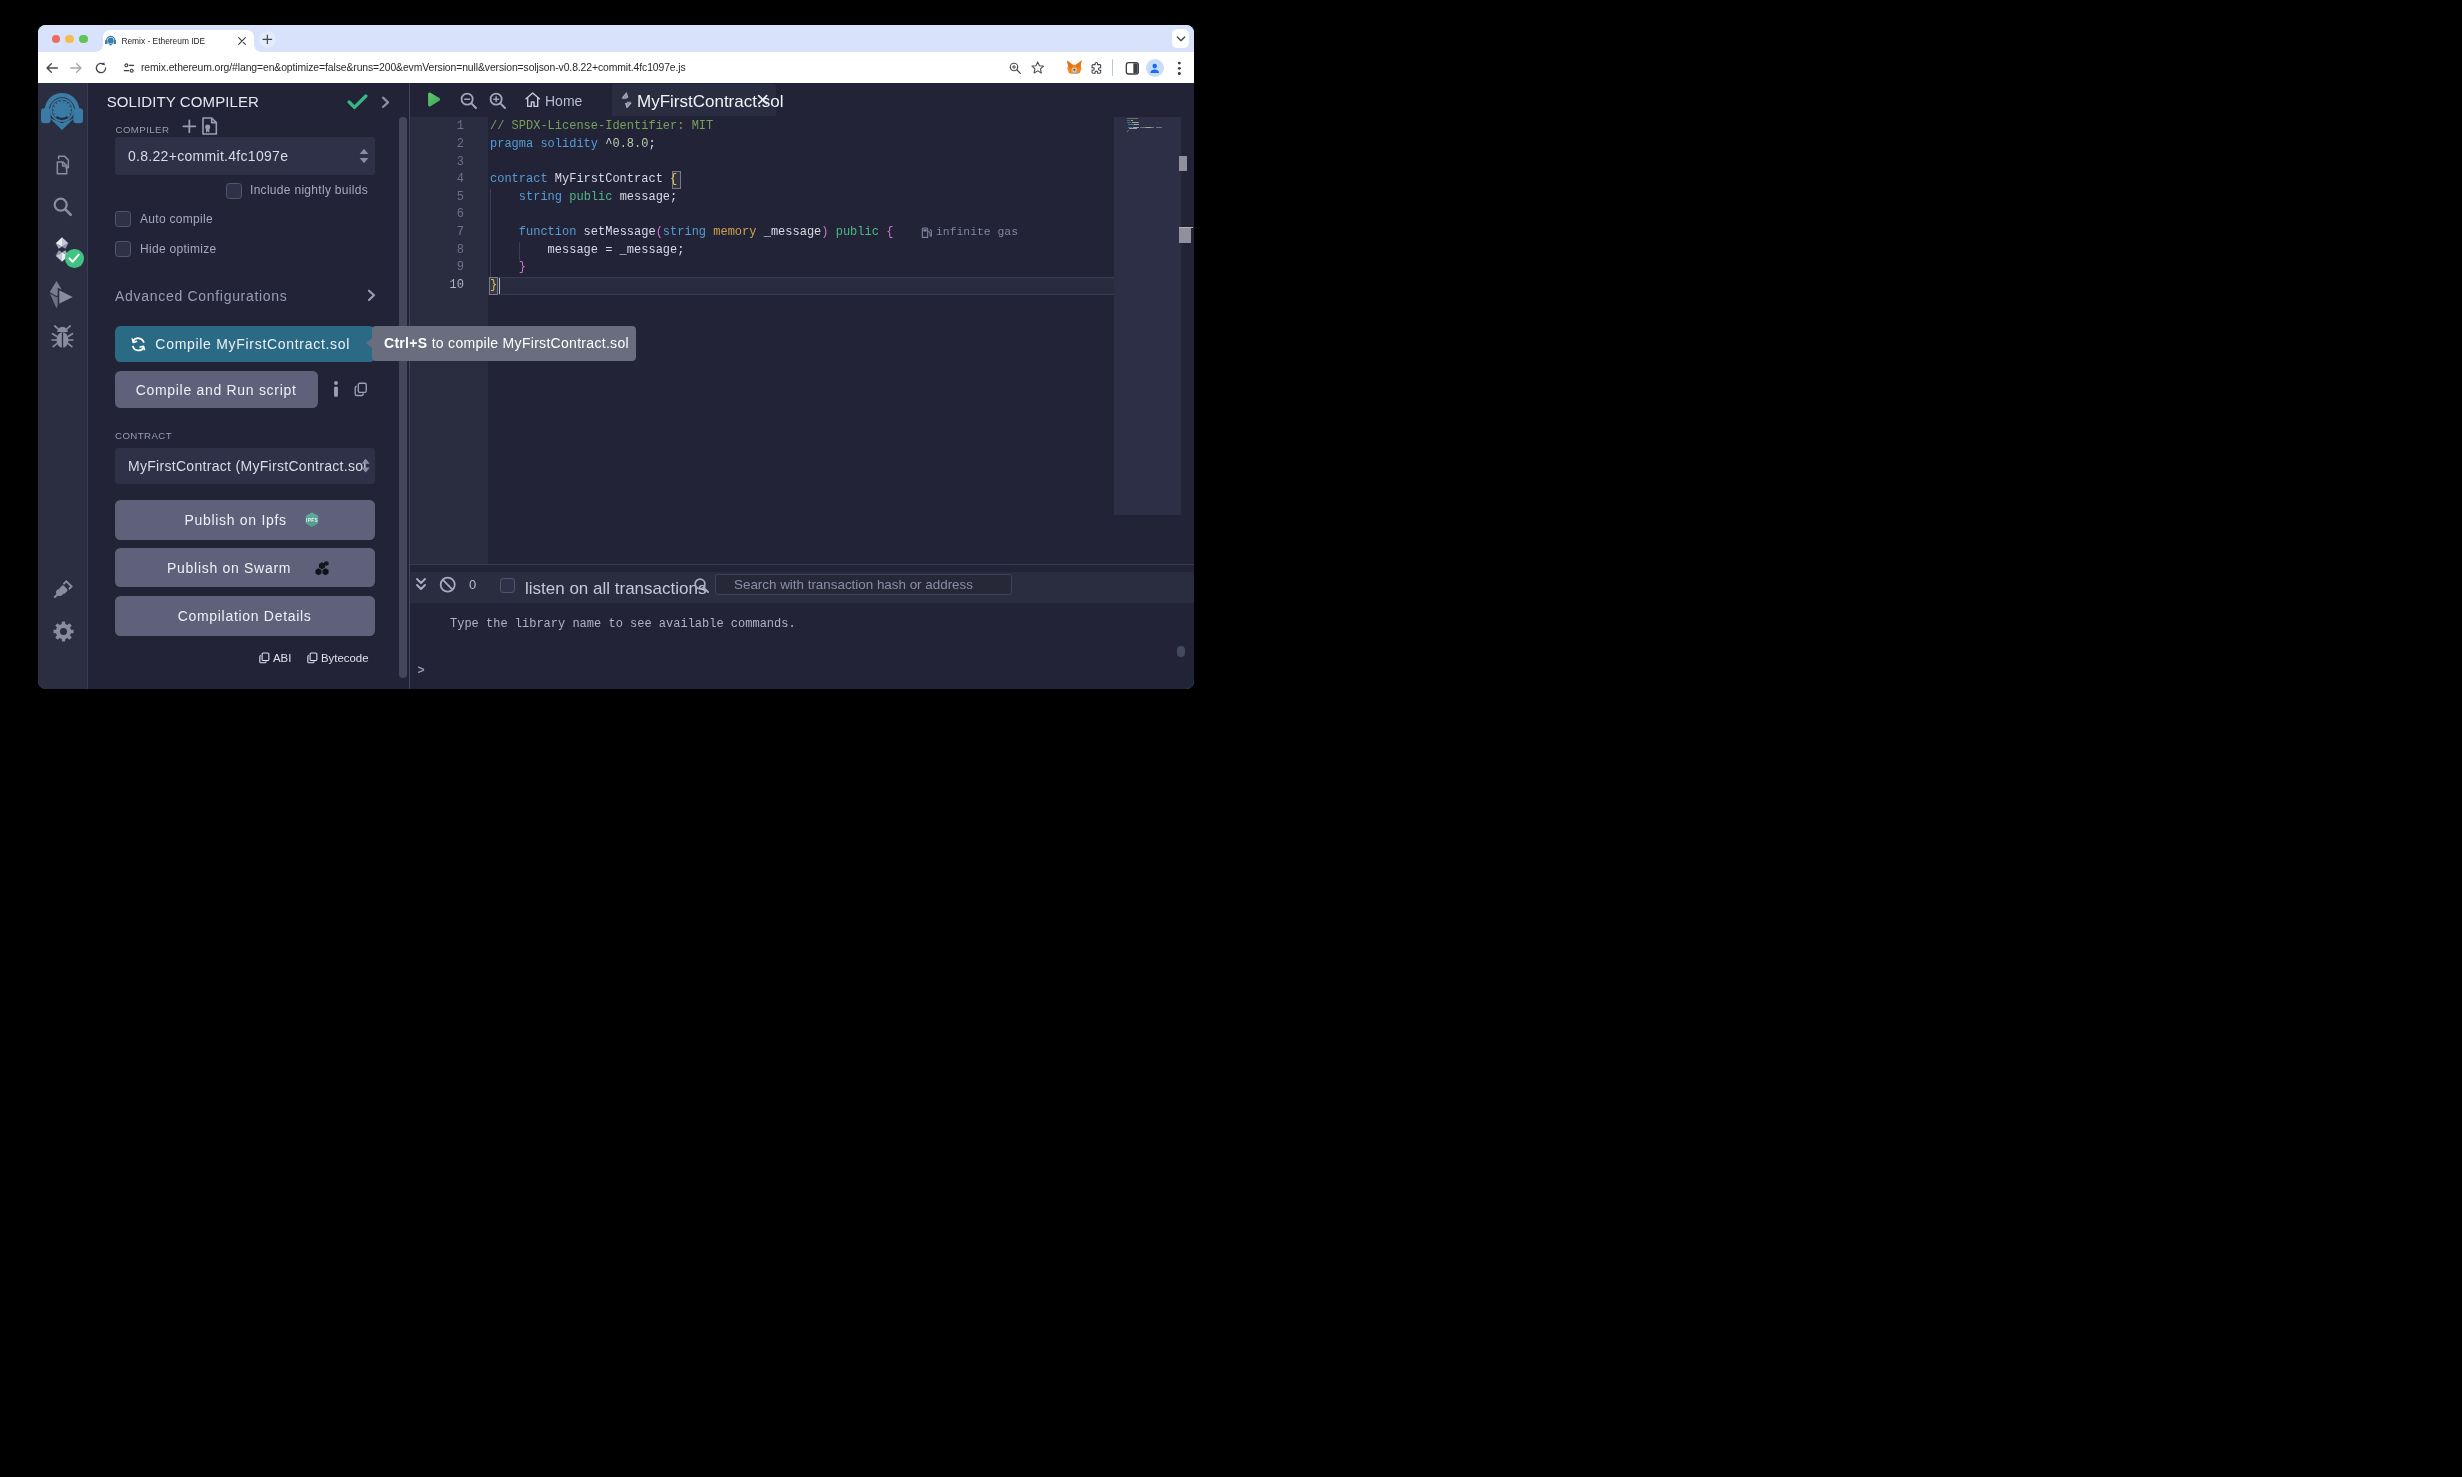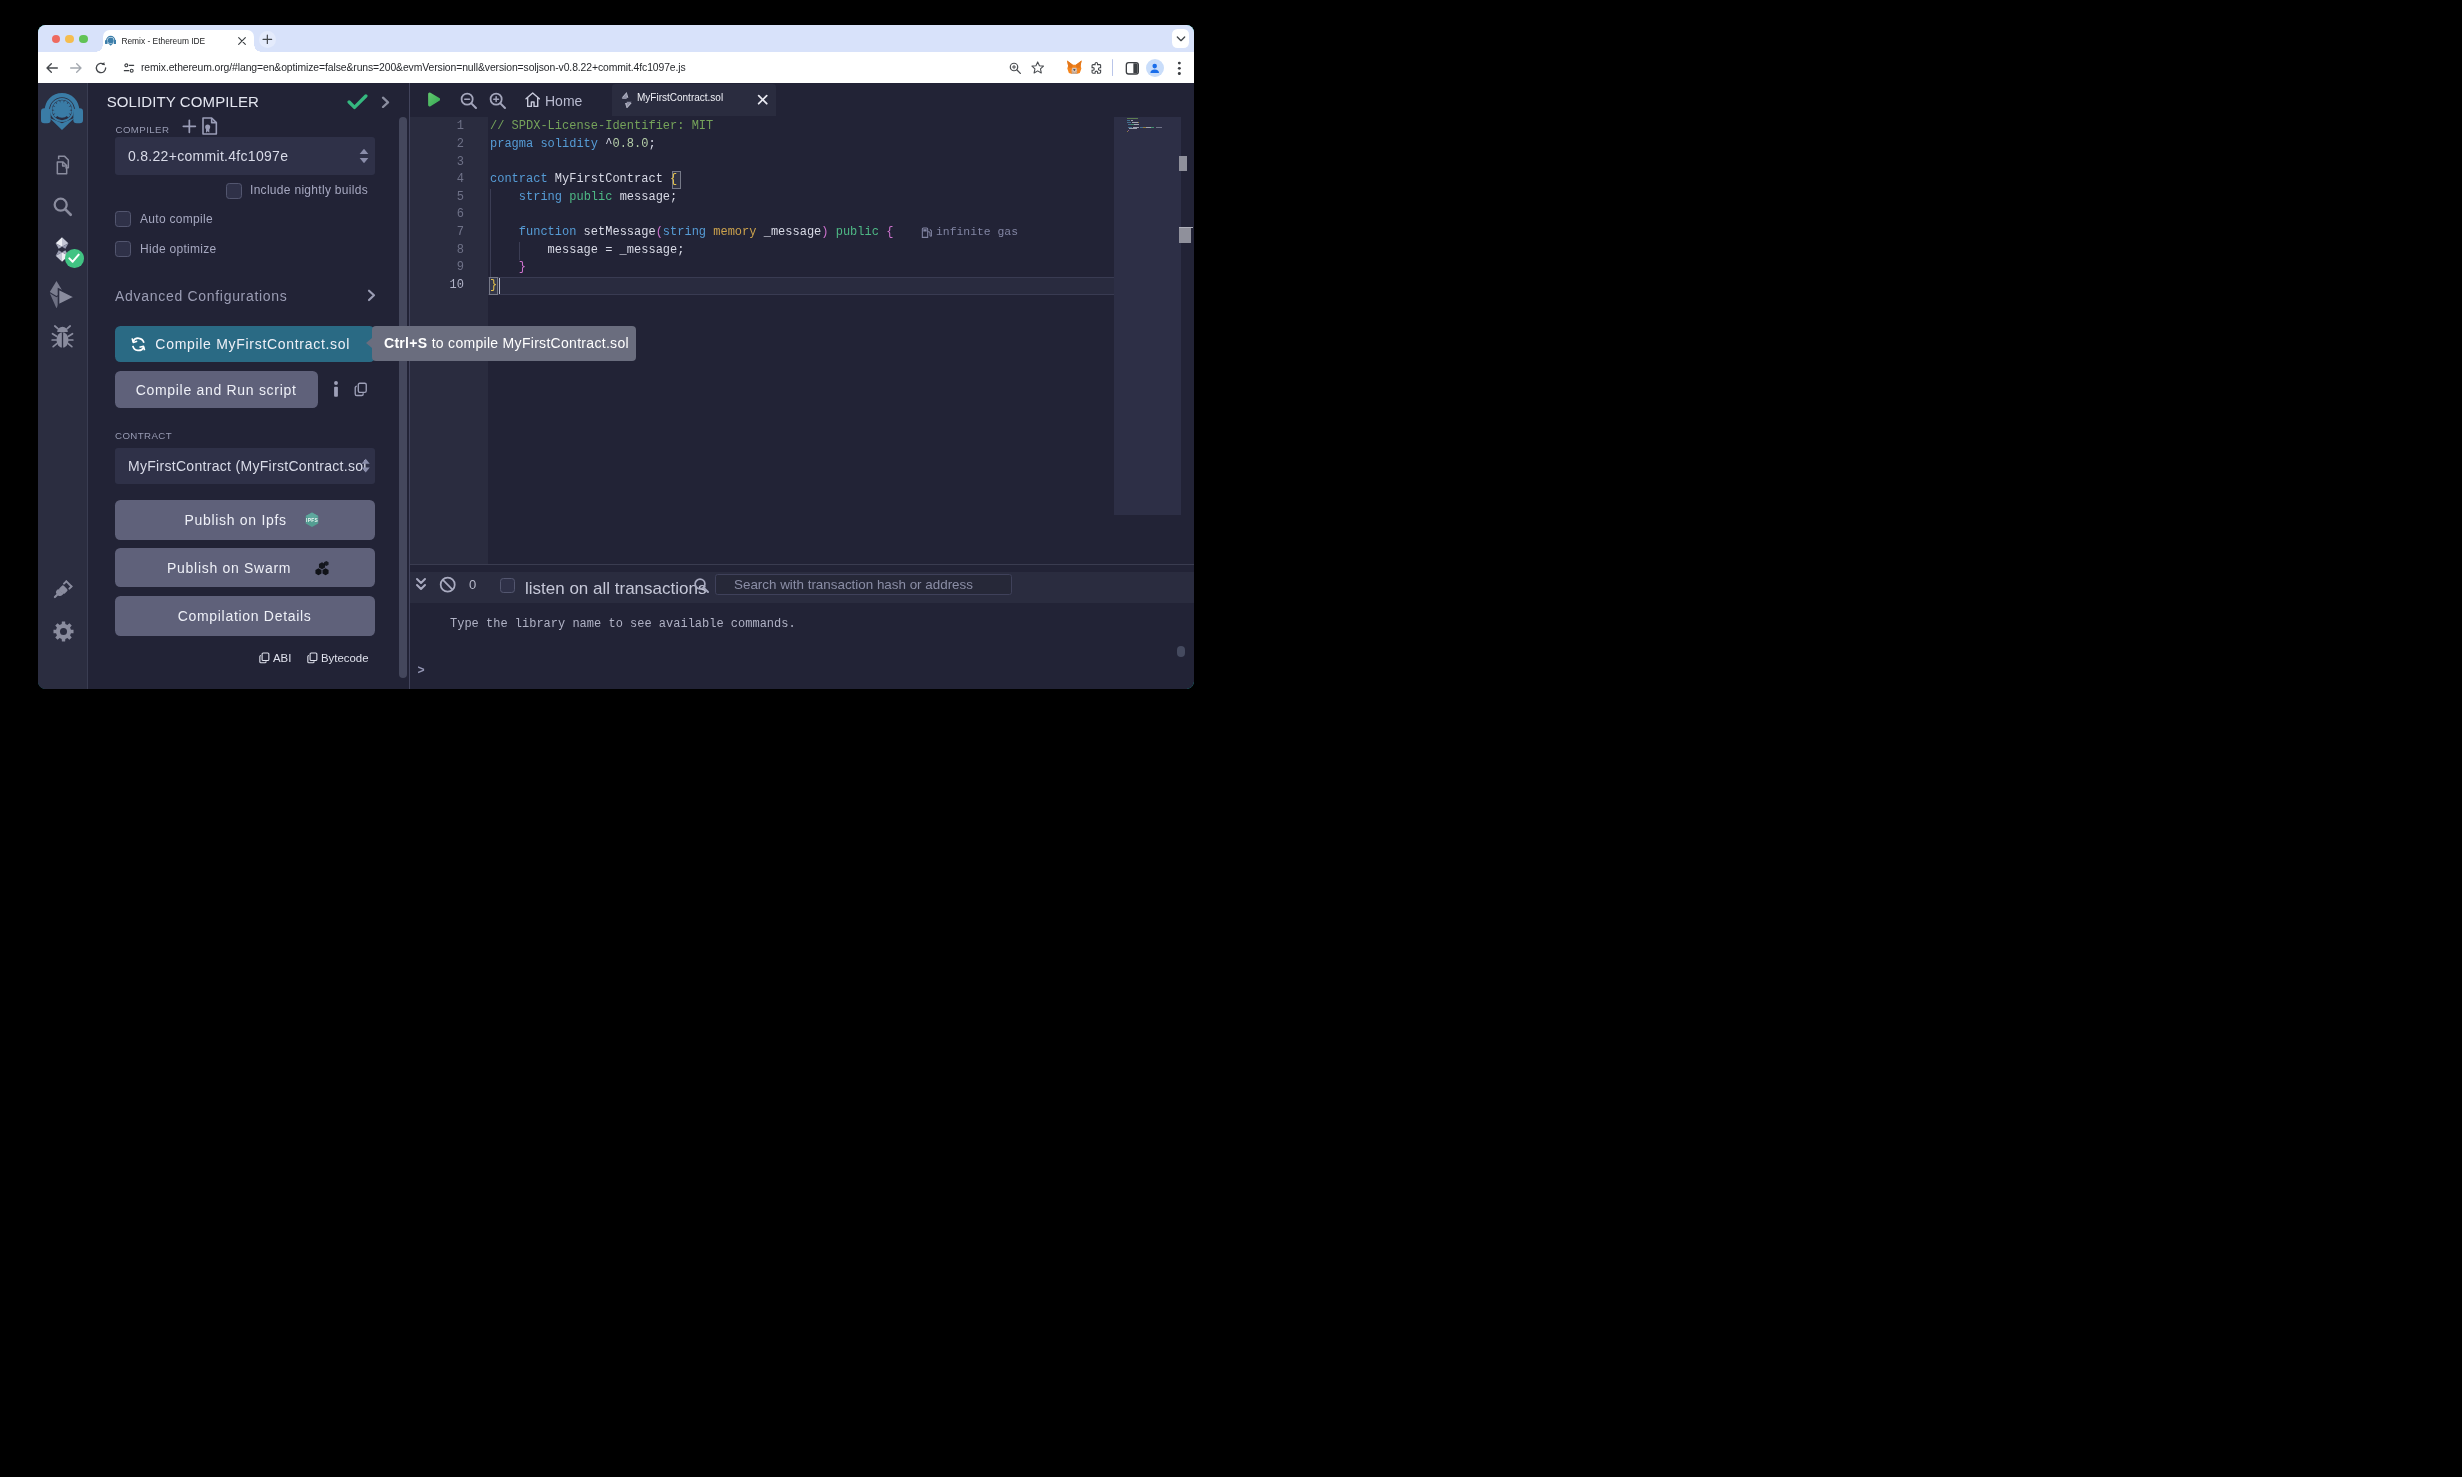--- a/index.html
+++ b/index.html
@@ -305,21 +305,21 @@
         </svg>
       <svg class="abs" style="left:115px;top:8.4px" width="17.4" height="17.4" viewBox="0 0 26 26">
           <path d="M3 11.5 L13 3 L23 11.5 M5.5 10 V23 h5.5 v-6.5 h4 V23 h5.5 V10" fill="none" stroke="#c8cadb" stroke-width="2.1" stroke-linejoin="round" stroke-linecap="round"></path>
         </svg>
       <div class="abs" style="left:136px;top:9.7px;font-size:14px;color:#b9bbd0">Home</div>
       <div class="abs" style="left:203px;top:1.4px;width:164px;height:32px;background:#2a2c3f;border-radius:3.3px 3.3px 0 0"></div>
       <svg class="abs" style="left:212px;top:8.7px" width="11.4" height="16.7" viewBox="0 0 17 25">
           <path d="M8.5 0 L1 8.5 h10 Z M8.5 25 L16 16.5 H6 Z" fill="#b6b8c8"></path>
           <path d="M1 10.5 L8.5 2 v8.5 Z M16 14.5 L8.5 23 v-8.5 Z" fill="#8e90a4"></path>
         </svg>
-      <div class="abs" style="left:228px;top:9.4px;font-size:10px;color:#f0f1f7">MyFirstContract.sol</div>
+      <div class="abs" style="left:228px;top:9.4px;font-size:17px;color:#f0f1f7">MyFirstContract.sol</div>
       <svg class="abs" style="left:348px;top:11.4px" width="11.4" height="11.4" viewBox="0 0 17 17">
           <path d="M2.5 2.5 L14.5 14.5 M14.5 2.5 L2.5 14.5" stroke="#e8e9f1" stroke-width="2.6" stroke-linecap="round"></path>
         </svg>
 
       <div class="abs" style="left:0;top:34px;width:79px;height:447px;background:#2a2c3f"></div>
       <div class="abs" style="left:79px;top:194px;width:639px;height:17.6px;background:#292b3f;border-top:0.7px solid #393b52;border-bottom:0.7px solid #393b52"></div>
       <div class="ln" style="top:35px">1</div>
       <div class="ln" style="top:53px">2</div>
       <div class="ln" style="top:71px">3</div>
       <div class="ln" style="top:88px">4</div>

